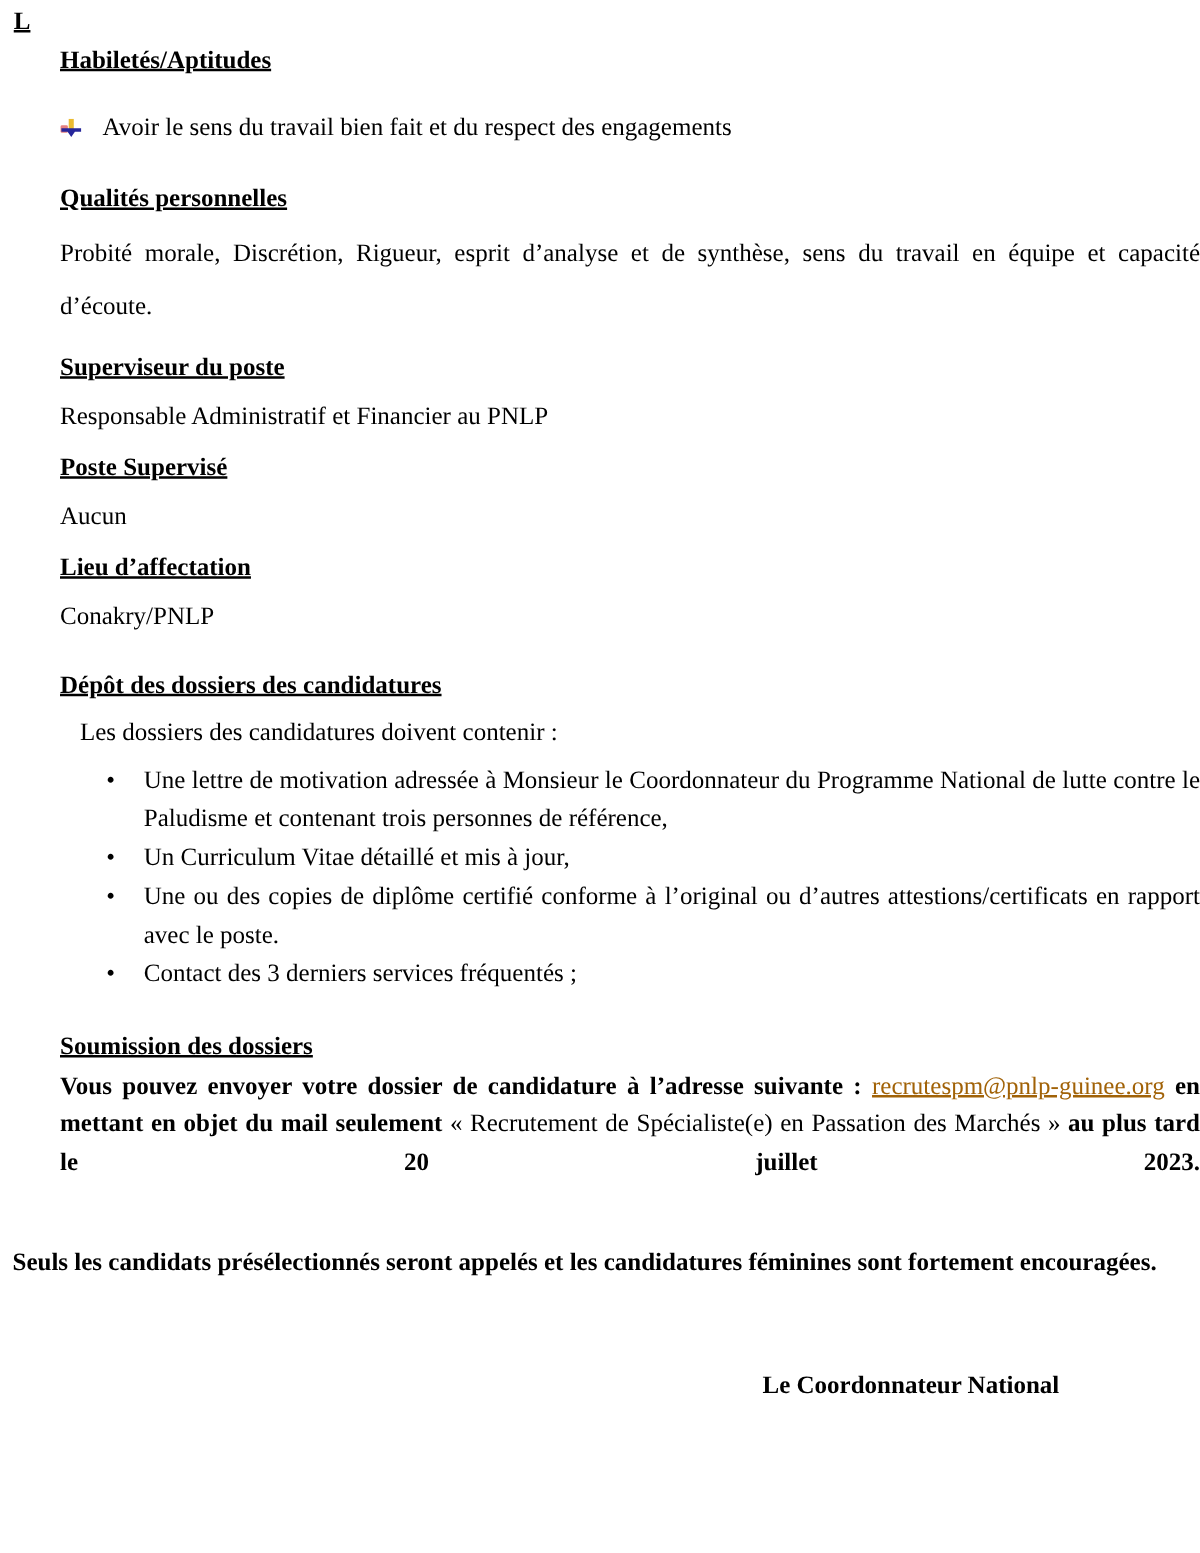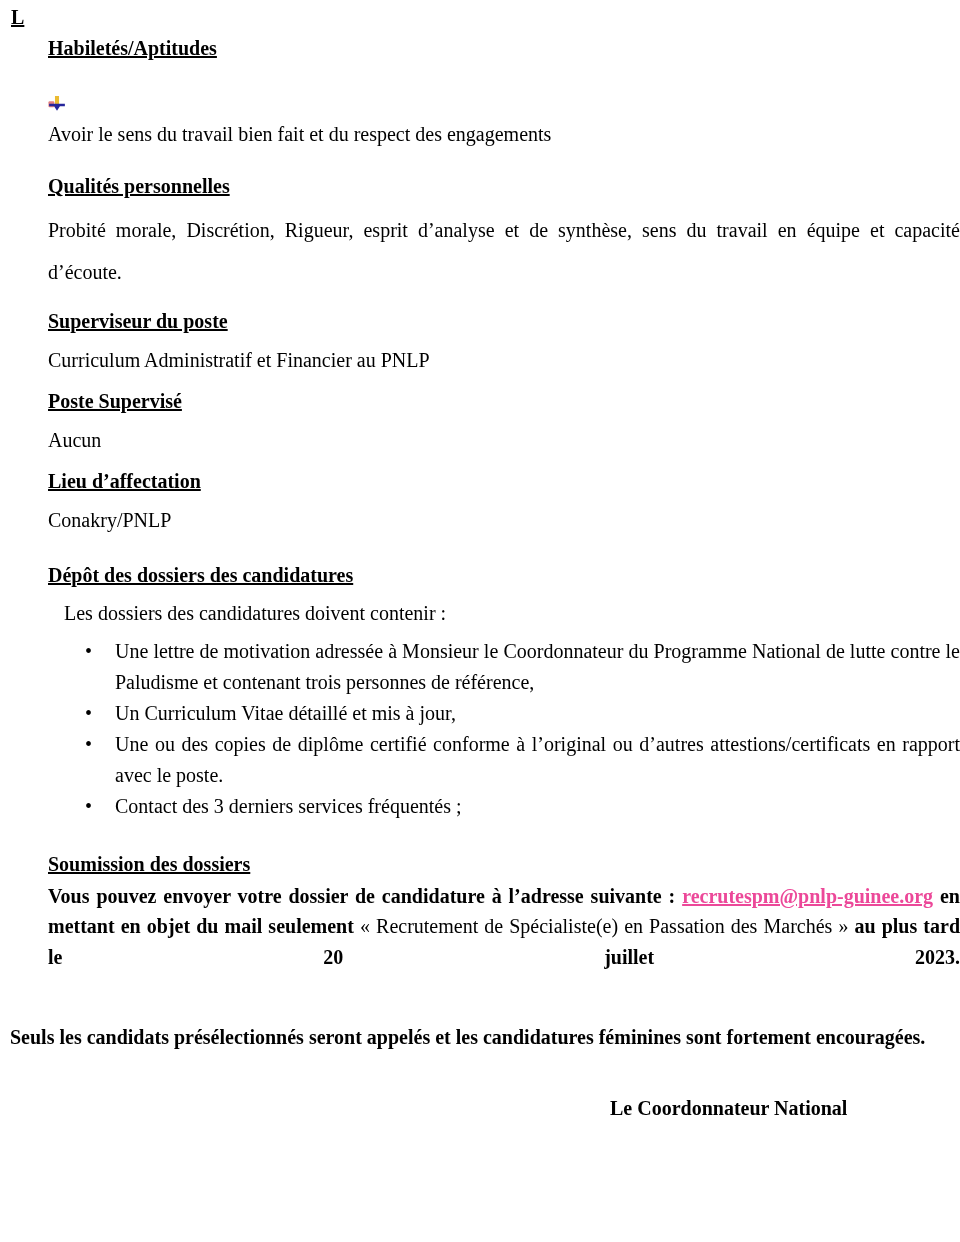--- a/index.html
+++ b/index.html
@@ -48,21 +48,20 @@
   }
   .arrow-list {
     list-style: none;
     margin: 28px 0 0 0;
     padding: 0;
   }
   .arrow-item {
     display: flex;
     align-items: flex-start;
     line-height: 1.35;
-    flex-direction: column;
   }
   .arrow-ico {
     width: 20px;
     flex: 0 0 20px;
     margin-top: 5px;
     margin-right: 14px;
   }
   .dot-list {
     list-style: none;
     margin: 10px 0 0 0;
@@ -89,23 +88,23 @@
     margin: 4px 0 0 0;
     line-height: 1.52;
     text-align: justify;
     text-align-last: justify;
     font-weight: bold;
   }
   .soumission .regular {
     font-weight: normal;
   }
   .link {
-    color: #ec4899;
+    color: #a16207;
     text-decoration: underline;
-    font-weight: bold;
+    font-weight: normal;
     cursor: pointer;
   }
   .note {
     margin: 50px 0 0 -38px;
     font-weight: bold;
     line-height: 1.5;
     text-align: justify;
   }
   .sig-title {
     position: absolute;
@@ -144,21 +143,21 @@
           </svg>
         </span>
         <span class="arrow-text">Avoir le sens du travail bien fait et du respect des engagements</span>
       </li>
     </ul>
 
     <h3 class="head" style="margin-top:26px">Qualités personnelles</h3>
     <p class="wide-para">Probité morale, Discrétion, Rigueur, esprit d’analyse et de synthèse, sens du travail en équipe et capacité d’écoute.</p>
 
     <h3 class="head">Superviseur du poste</h3>
-    <p class="body-line">Curriculum Administratif et Financier au PNLP</p>
+    <p class="body-line">Responsable Administratif et Financier au PNLP</p>
 
     <h3 class="head">Poste Supervisé</h3>
     <p class="body-line">Aucun</p>
 
     <h3 class="head">Lieu d’affectation</h3>
     <p class="body-line">Conakry/PNLP</p>
 
     <h3 class="head gap-top">Dépôt des dossiers des candidatures</h3>
     <p class="intro-line">Les dossiers des candidatures doivent contenir :</p>
 

